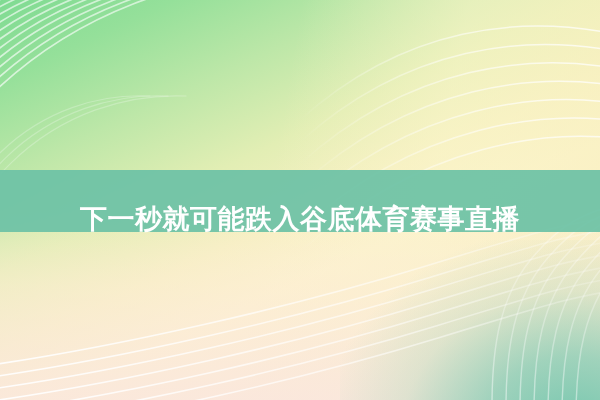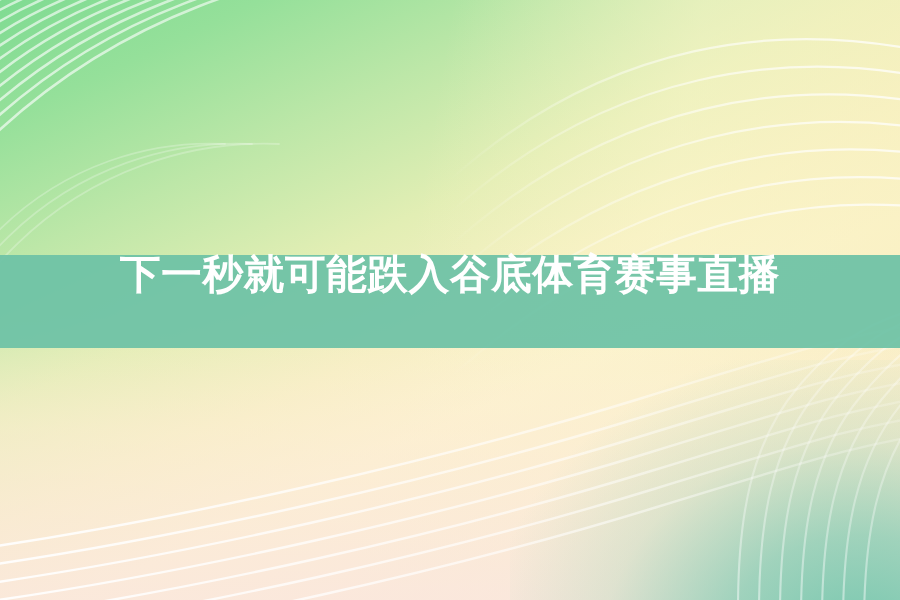--- a/index.html
+++ b/index.html
@@ -80,21 +80,21 @@
 
   
   #title-band {
     position: absolute;
     left: 0;
     right: 0;
     top: 170px;
     height: 62px;
     background: rgba(109,194,166,0.93);
     display: flex;
-    align-items: flex-start;
+    align-items: flex-end;
     justify-content: center;
   }
   #title-text {
     color: #ffffff;
     font-size: 27px;
     font-weight: bold;
     letter-spacing: 0.5px;
     line-height: 1;
     white-space: nowrap;
     font-family: "DejaVu Sans", "Liberation Sans", sans-serif;

